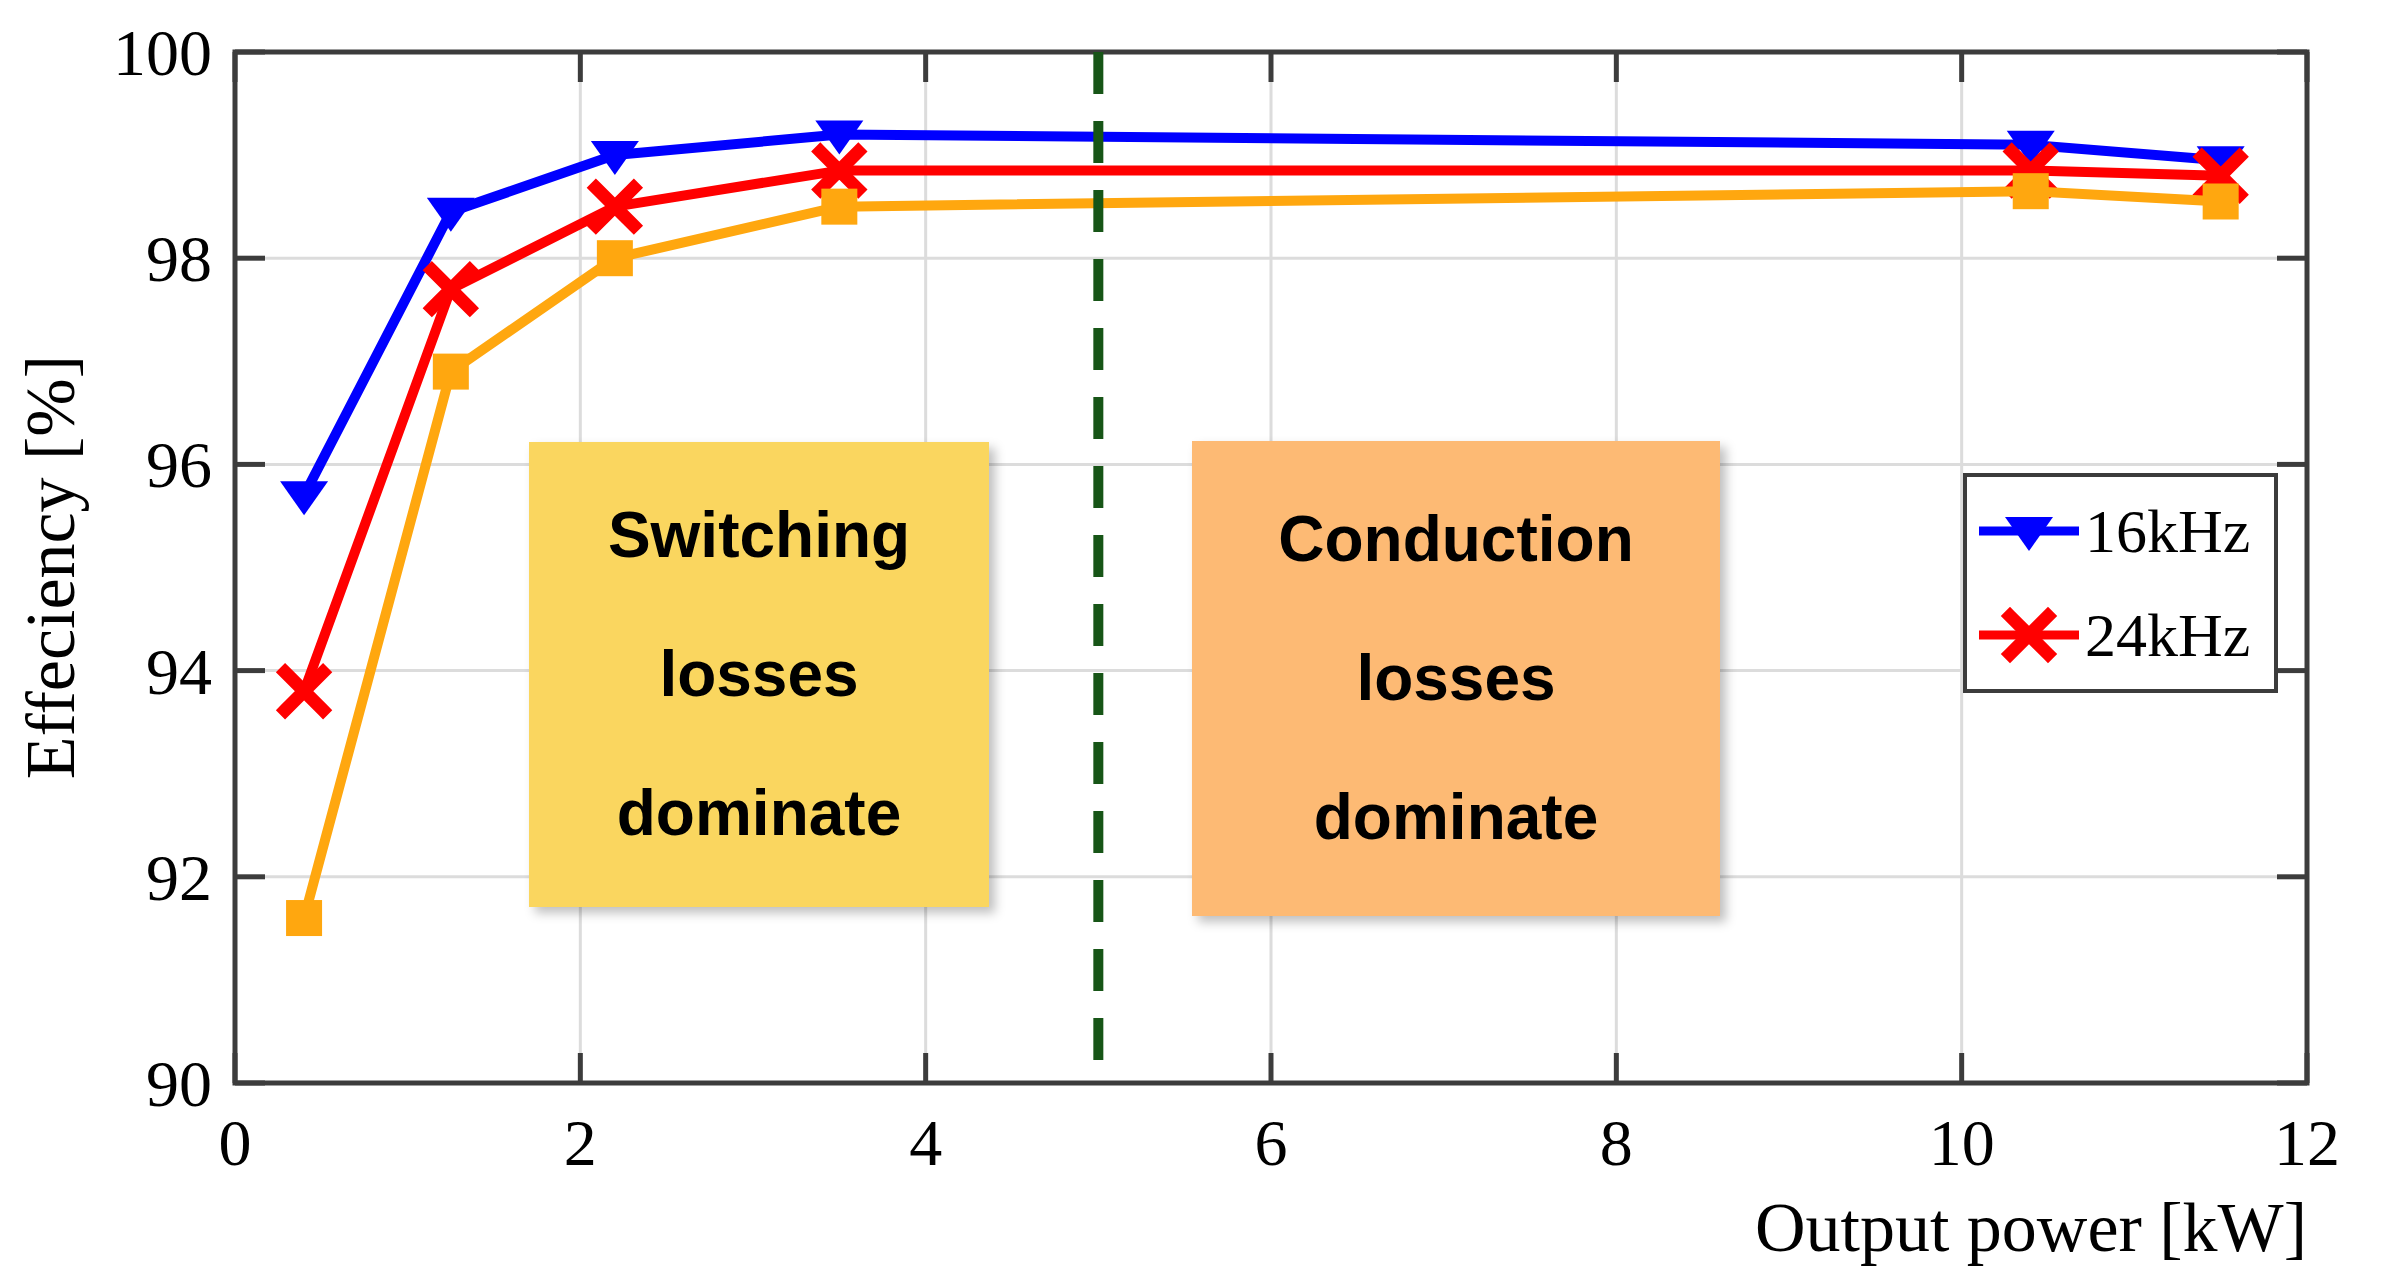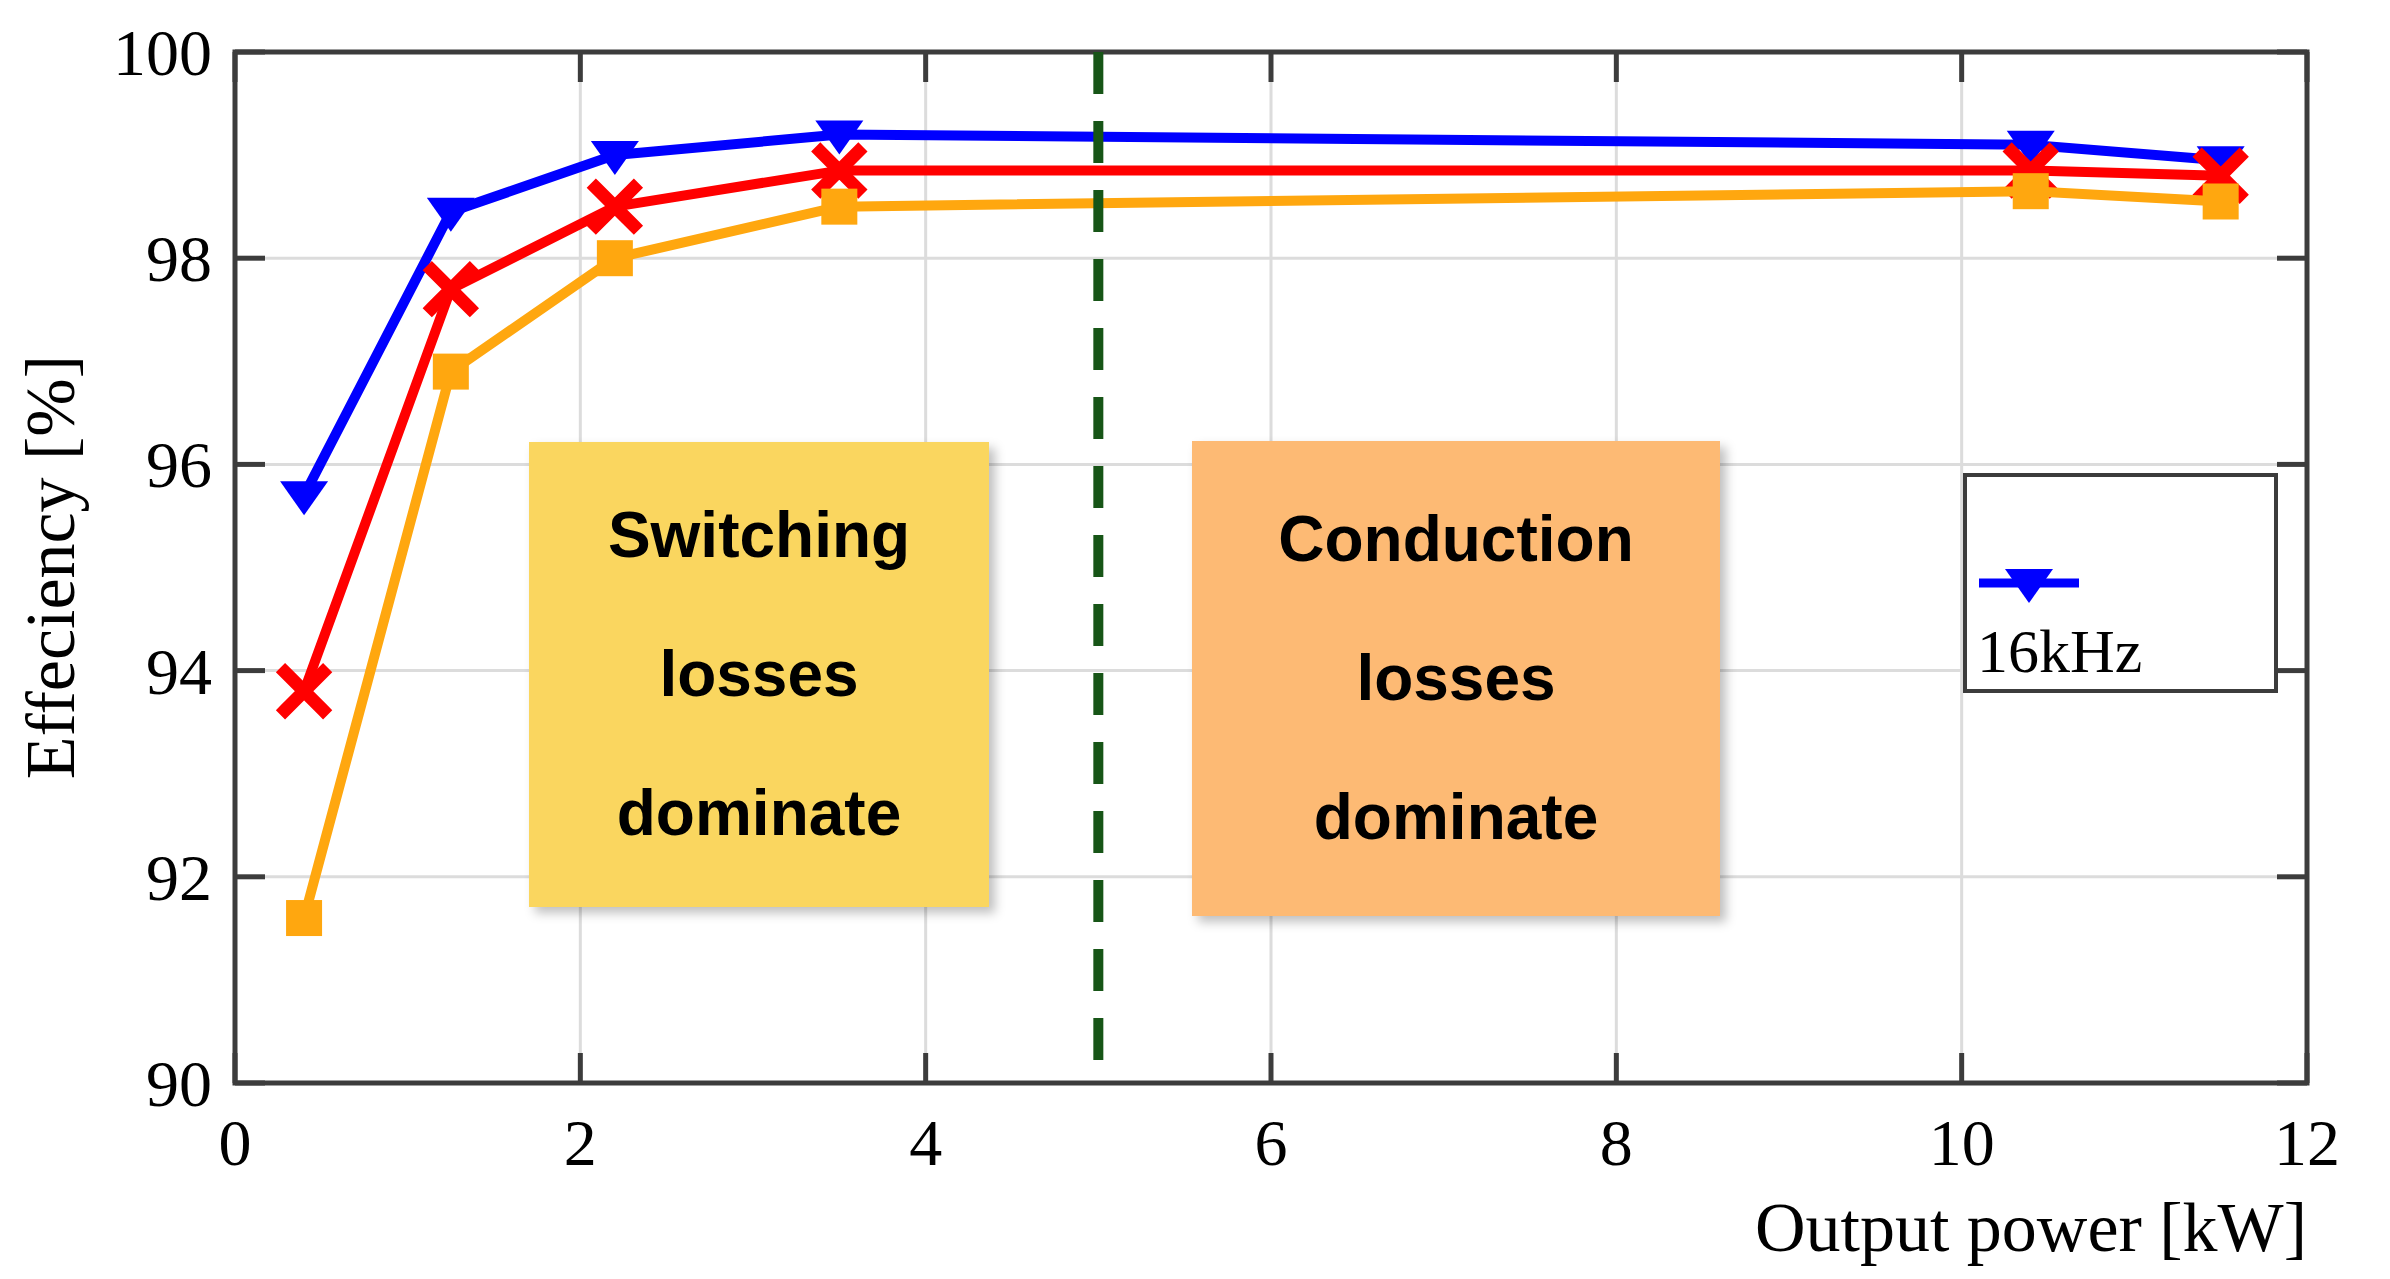--- a/index.html
+++ b/index.html
@@ -35,21 +35,21 @@
   }
   .ann div{line-height:139px;}
   .ann-switching{left:529px;top:442px;width:460px;height:465px;}
   .ann-conduction{left:1192px;top:441px;width:528px;height:475px;}
   .legend{
     position:absolute;left:1963px;top:473px;width:315px;height:220px;
     background:#ffffff;border:4px solid #3C3C3C;box-sizing:border-box;
     display:flex;flex-direction:column;justify-content:space-around;
     padding:2px 0 2px 8px;
   }
-  .legend-row{display:flex;align-items:flex-start;height:66px;flex-direction:column;}
+  .legend-row{display:flex;align-items:center;height:66px;}
   .legend-row svg{flex:0 0 auto;}
   .legend-label{font-size:62px;color:#000;margin-left:2px;white-space:nowrap;}
 </style>
 </head>
 <body>
 
 <div class="fig">
 
   <svg class="plot" id="plot" width="2390" height="1279" viewBox="0 0 2390 1279">
       <line x1="580.3333333333333" y1="52" x2="580.3333333333333" y2="1083" stroke="#DCDCDC" stroke-width="3"></line>
@@ -154,15 +154,24 @@
   <div class="legend">
     <div class="legend-row">
       <svg width="108" height="66" class="legend-sample">
           <line x1="4" y1="33" x2="104" y2="33" stroke="#0000FF" stroke-width="9"></line>
           <g>
             <path d="M 30 19 L 78 19 L 54 53 Z" fill="#0000FF"></path>
           </g>
         </svg>
       <span class="legend-label">16kHz</span>
     </div>
+    <div class="legend-row">
+      <svg width="108" height="66" class="legend-sample">
+          <line x1="4" y1="33" x2="104" y2="33" stroke="#FF0000" stroke-width="9"></line>
+          <g>
+            <path d="M 35 14 L 73 52 M 35 52 L 73 14" stroke="#FF0000" stroke-width="13" fill="none" stroke-linecap="square"></path>
+          </g>
+        </svg>
+      <span class="legend-label">24kHz</span>
+    </div>
   </div>
 
 </div>
 
 </body></html>

